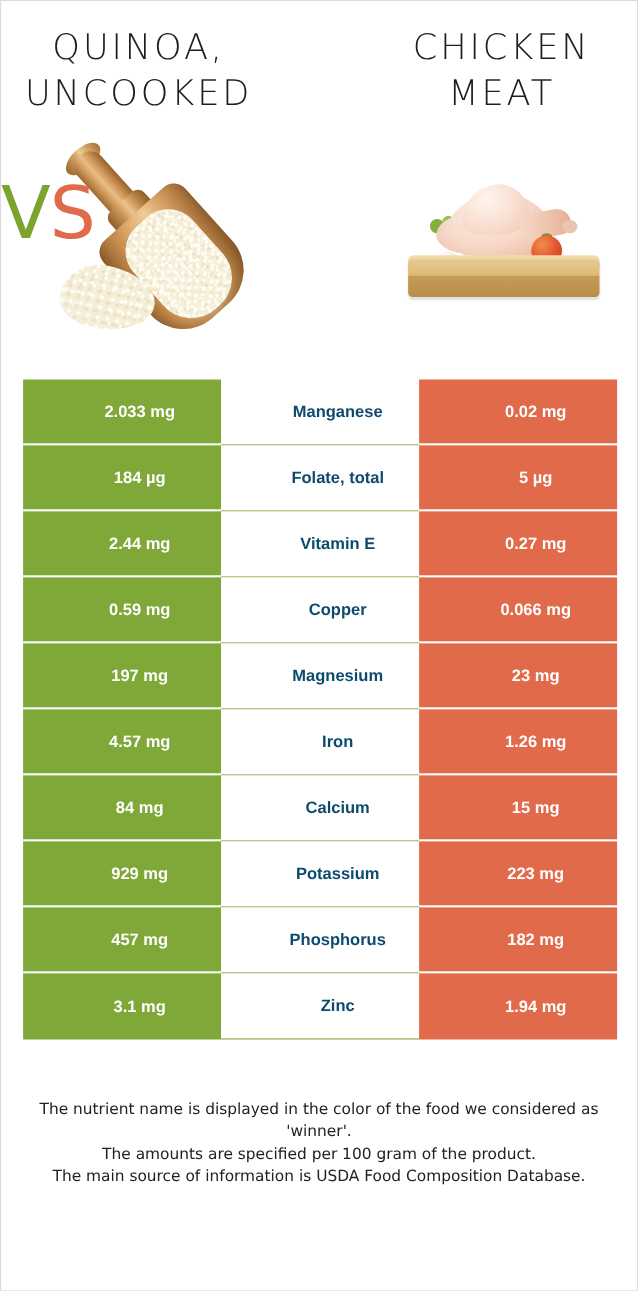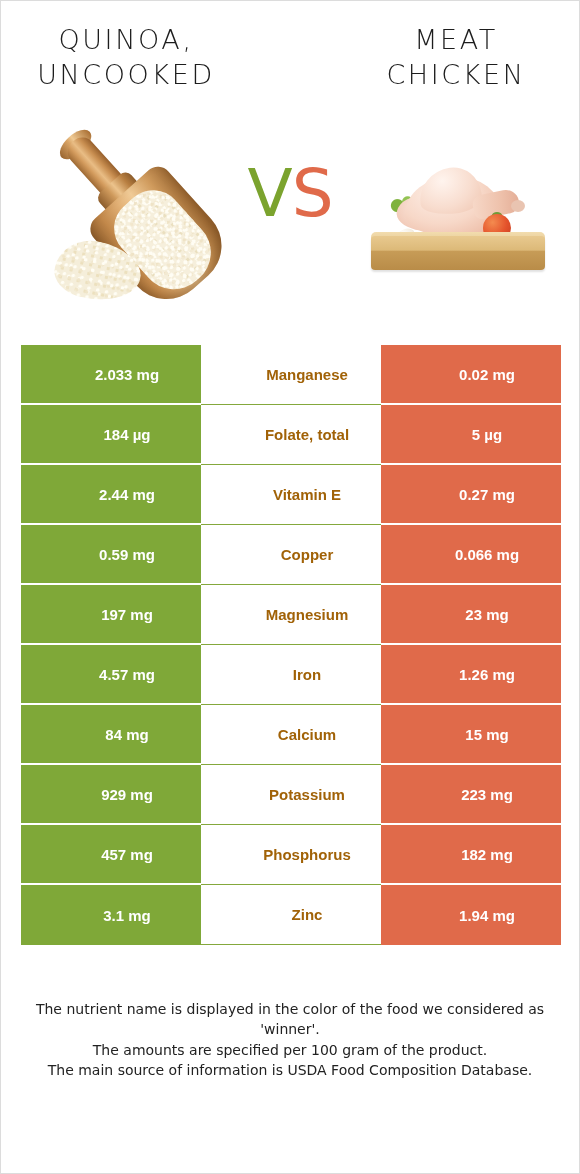--- a/index.html
+++ b/index.html
@@ -25,38 +25,37 @@
   .header {
     position: absolute;
     top: 0; left: 0; right: 0;
     height: 330px;
   }
   .title {
     position: absolute;
     top: 22px;
     width: 230px;
     text-align: center;
-    font-size: 27px;
+    font-size: 32px;
     line-height: 1.28;
     letter-spacing: 2.6px;
     color: #1d1d1d;
     font-weight: 300;
     text-transform: uppercase;
     font-family: "DejaVu Sans", sans-serif;
   }
   .title.left  { left: 10px; }
   .title.right { right: 8px; }
   .title .tline { display: block; white-space: nowrap; }
 
   
   .vs {
     position: absolute;
     left: 0; right: 0;
     top: 160px;
-    text-align: center;
     font-size: 66px;
     line-height: 1;
     font-weight: 400;
     letter-spacing: -1px;
     font-family: "DejaVu Sans", sans-serif;
   }
   .vs .v { color: #7ba32e; }
   .vs .s { color: #e06a4a; }
 
   
@@ -256,21 +255,21 @@
   .row:last-child .cell.left-val,
   .row:last-child .cell.right-val { border-bottom: none; }
 
   .cell.label {
     width: 180px;
     background: #ffffff;
     font-weight: 600;
     font-size: 15px;
     border-bottom: 1px solid #84a83c;
   }
-  .cell.label.win-left  { color: #a16207; }
+  .cell.label.win-left  { color: #0c4a6e; }
 
   
   .footer {
     position: absolute;
     left: 30px;
     right: 30px;
     top: 998px;
     text-align: center;
     font-size: 14px;
     line-height: 1.46;
@@ -285,22 +284,22 @@
 <div class="page">
 
   <div class="header">
 
     <div class="title left">
       <span class="tline">Quinoa,</span>
       <span class="tline">Uncooked</span>
     </div>
 
     <div class="title right">
+      <span class="tline">Chicken</span>
       <span class="tline">Meat</span>
-      <span class="tline">Chicken</span>
     </div>
 
     <div class="food left">
       <div class="scoop-wrap">
         <div class="scoop-knob"></div>
         <div class="scoop-handle"></div>
         <div class="scoop-neck"></div>
         <div class="scoop-body"></div>
         <div class="scoop-grains"></div>
       </div>

